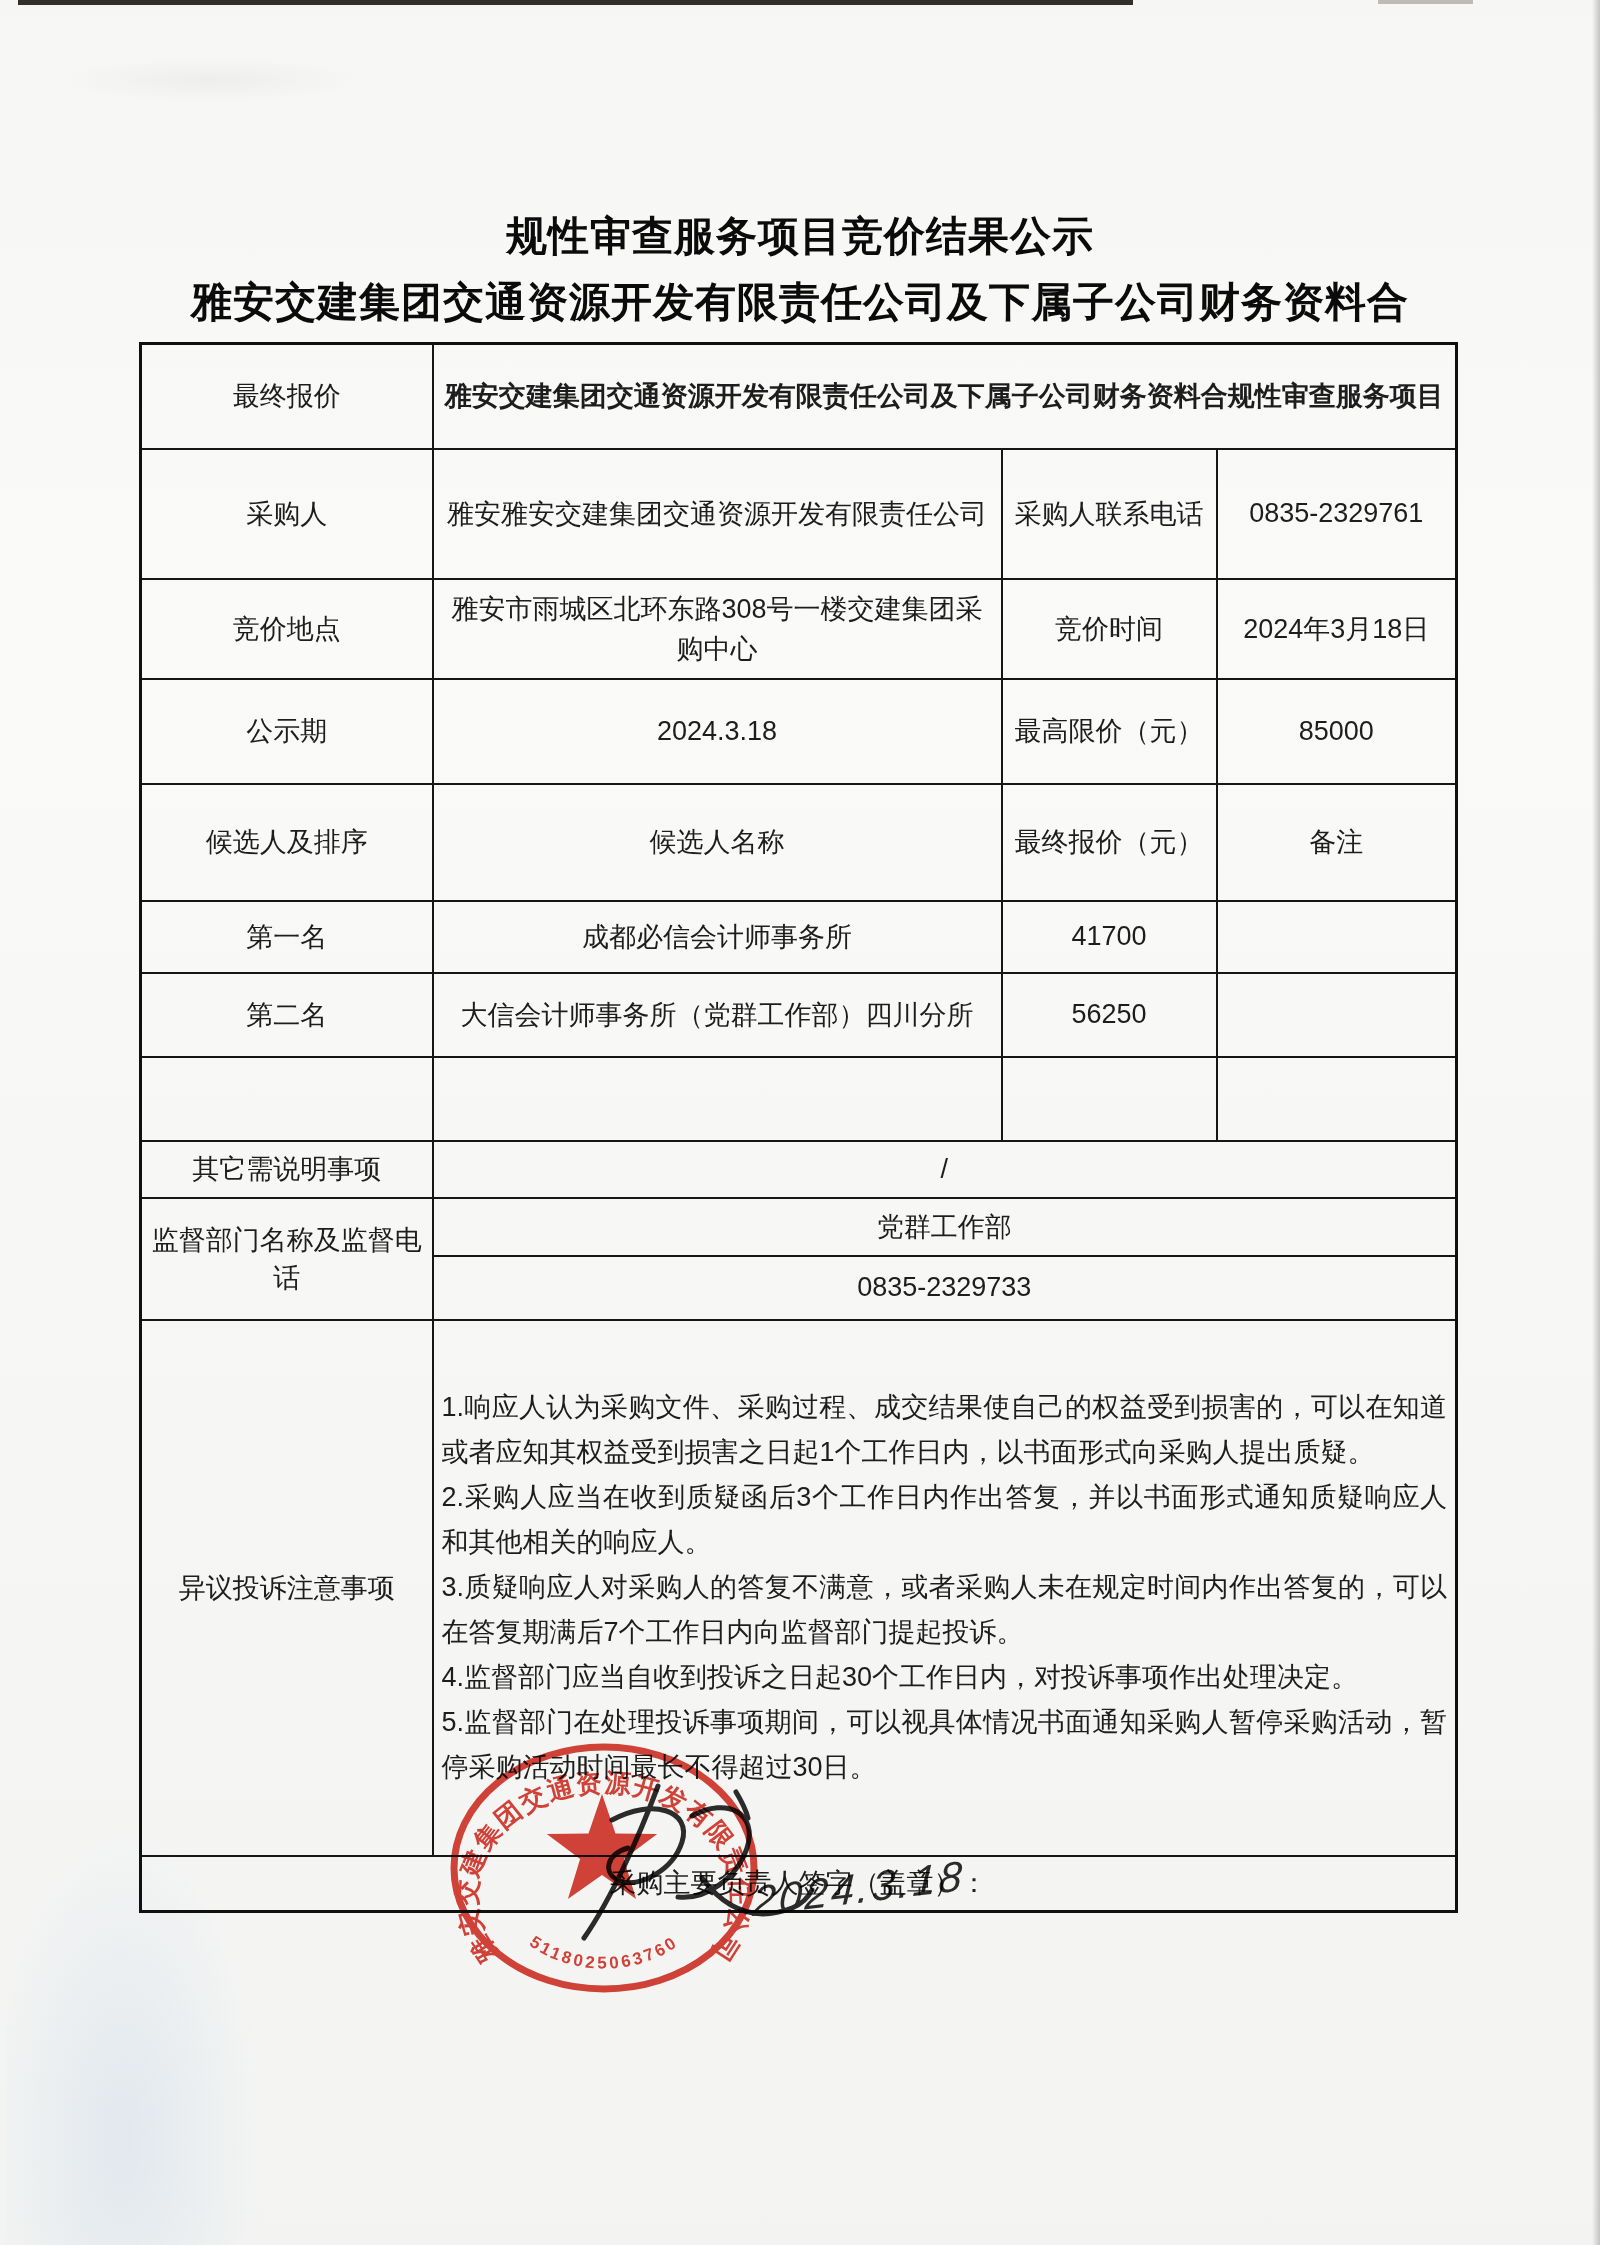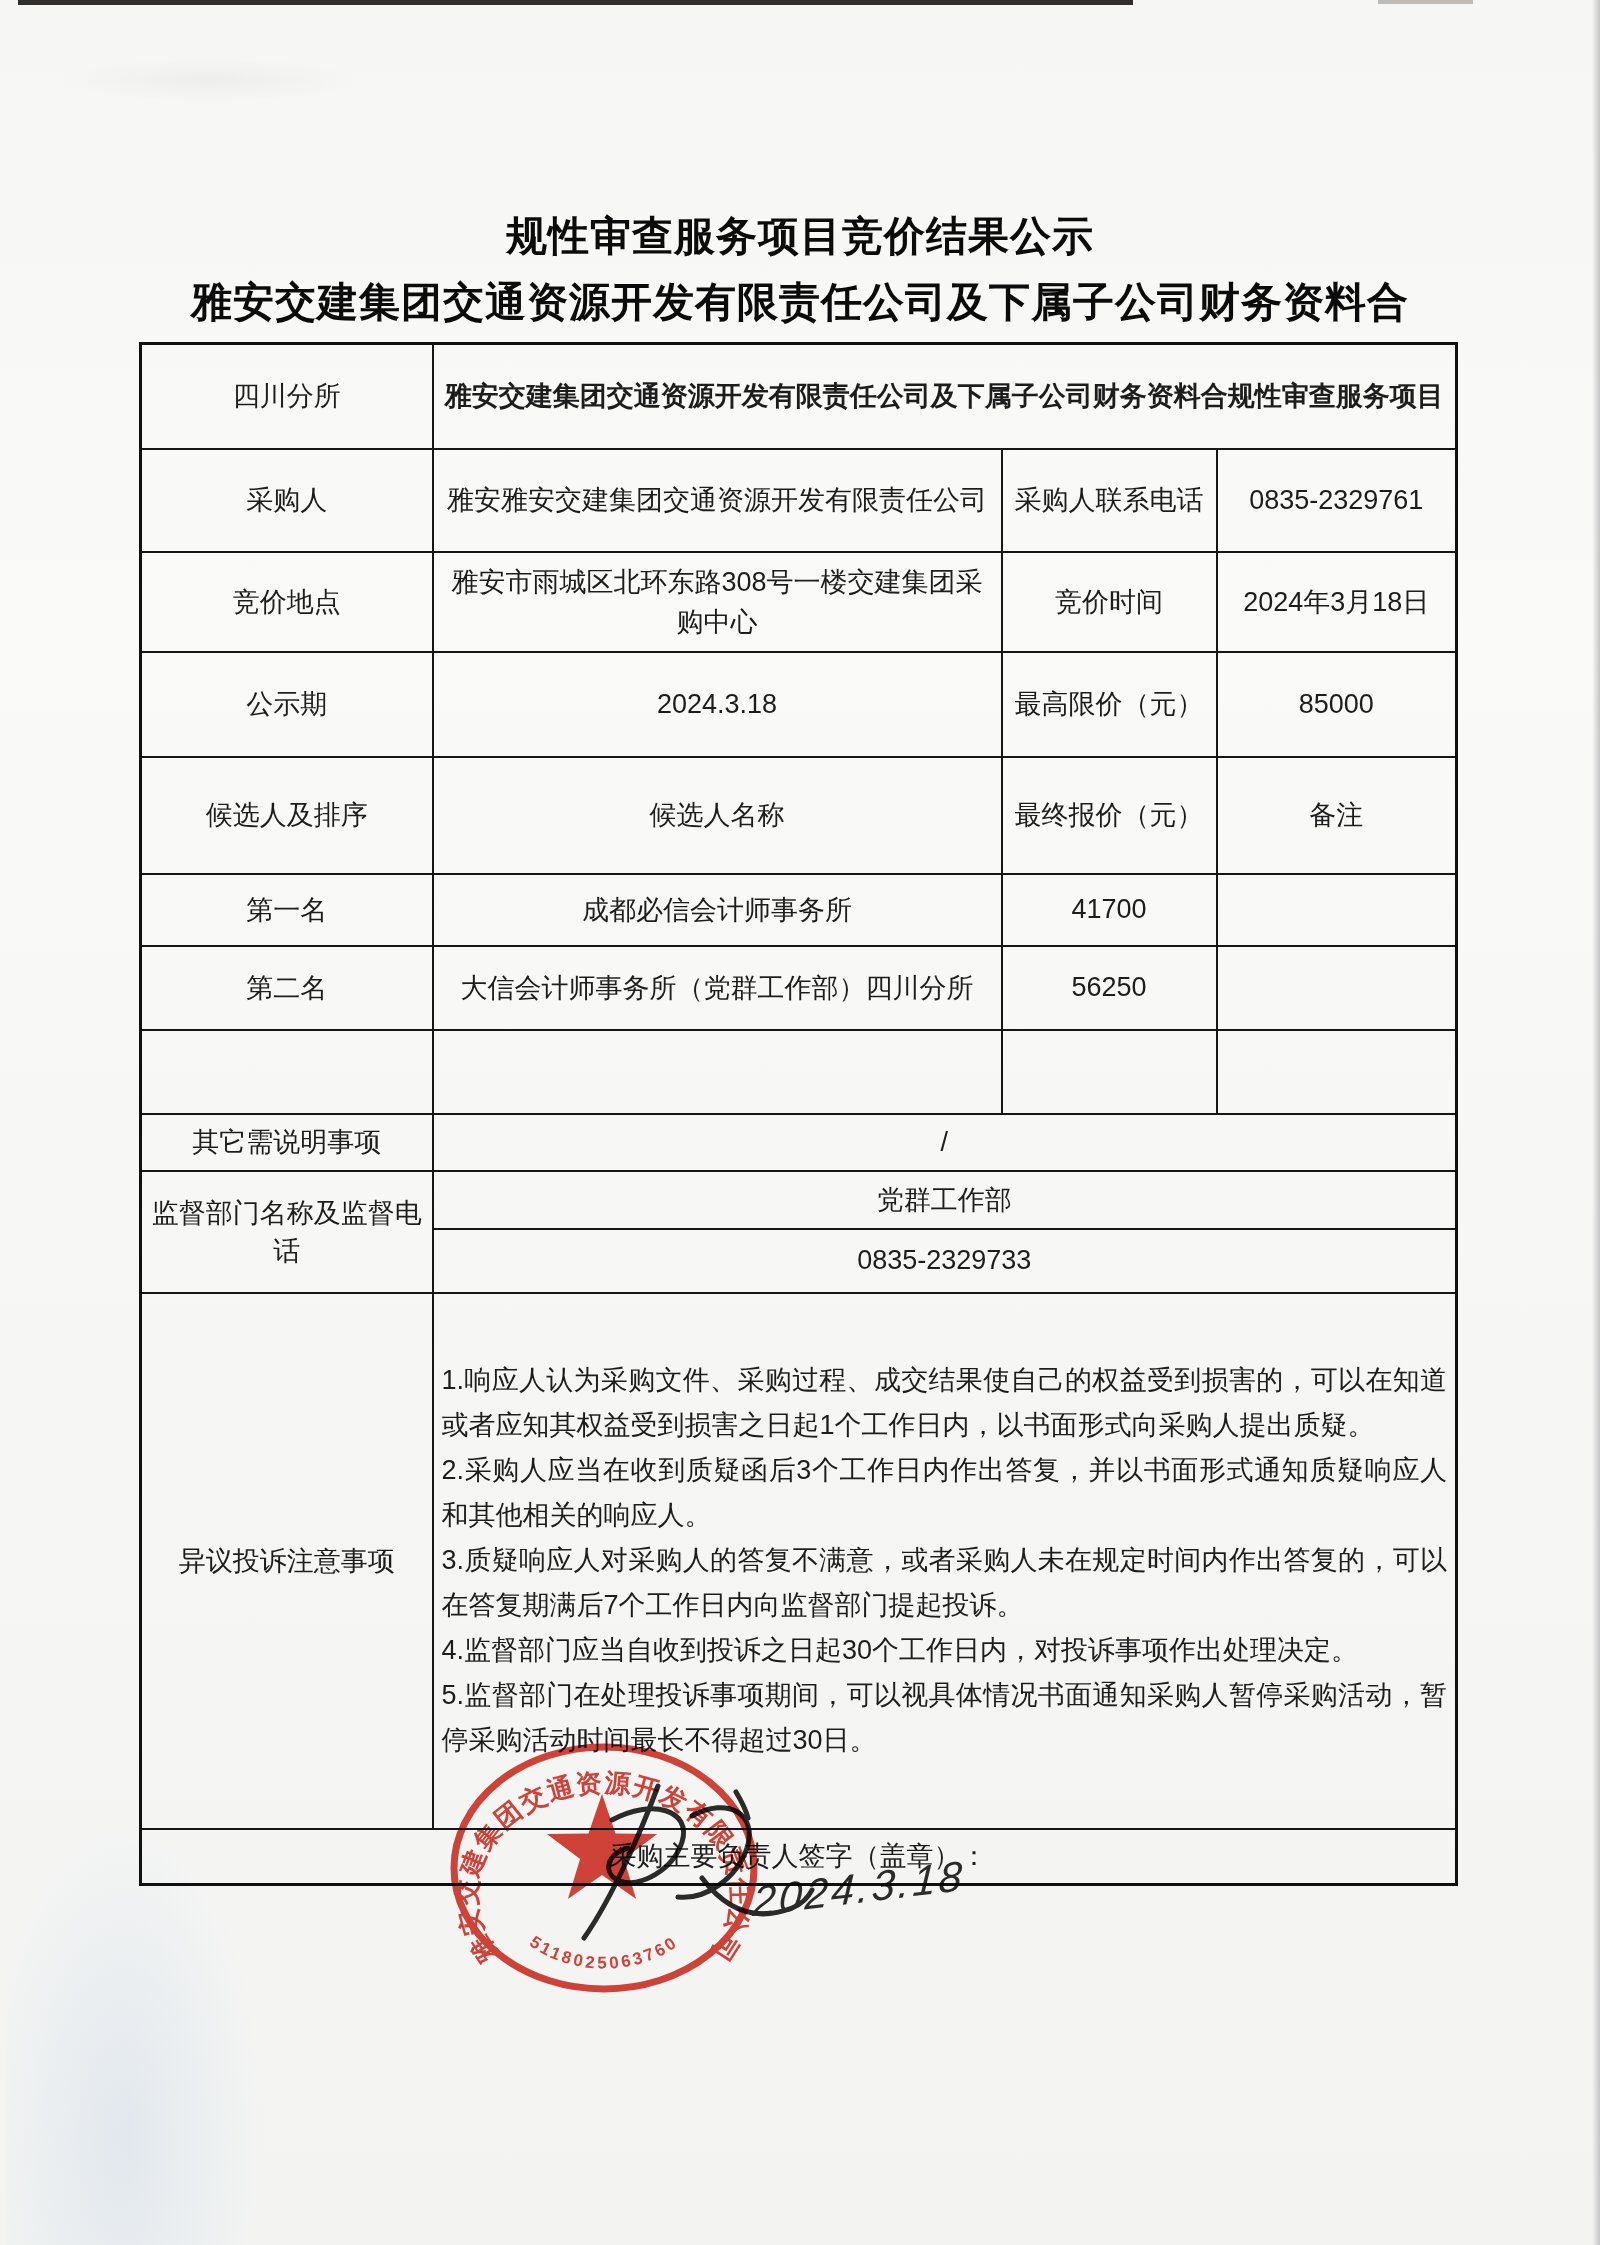--- a/index.html
+++ b/index.html
@@ -57,24 +57,24 @@
 
   <table class="doc">
     <colgroup>
       <col style="width:292px">
         <col style="width:569px">
         <col style="width:215px">
         <col style="width:240px">
     </colgroup>
     <tbody>
         <tr style="height:105px">
-      <td>四川分所</td>
+      <td>最终报价</td>
       <td colspan="3" class="bold">雅安交建集团交通资源开发有限责任公司及下属子公司财务资料合规性审查服务项目</td>
     </tr>
-    <tr style="height:103px">
+    <tr style="height:130px">
       <td>采购人</td>
       <td>雅安雅安交建集团交通资源开发有限责任公司</td>
       <td>采购人联系电话</td>
       <td>0835-2329761</td>
     </tr>
     <tr style="height:100px">
       <td>竞价地点</td>
       <td class="addr">雅安市雨城区北环东路308号一楼交建集团采购中心</td>
       <td>竞价时间</td>
       <td>2024年3月18日</td>

